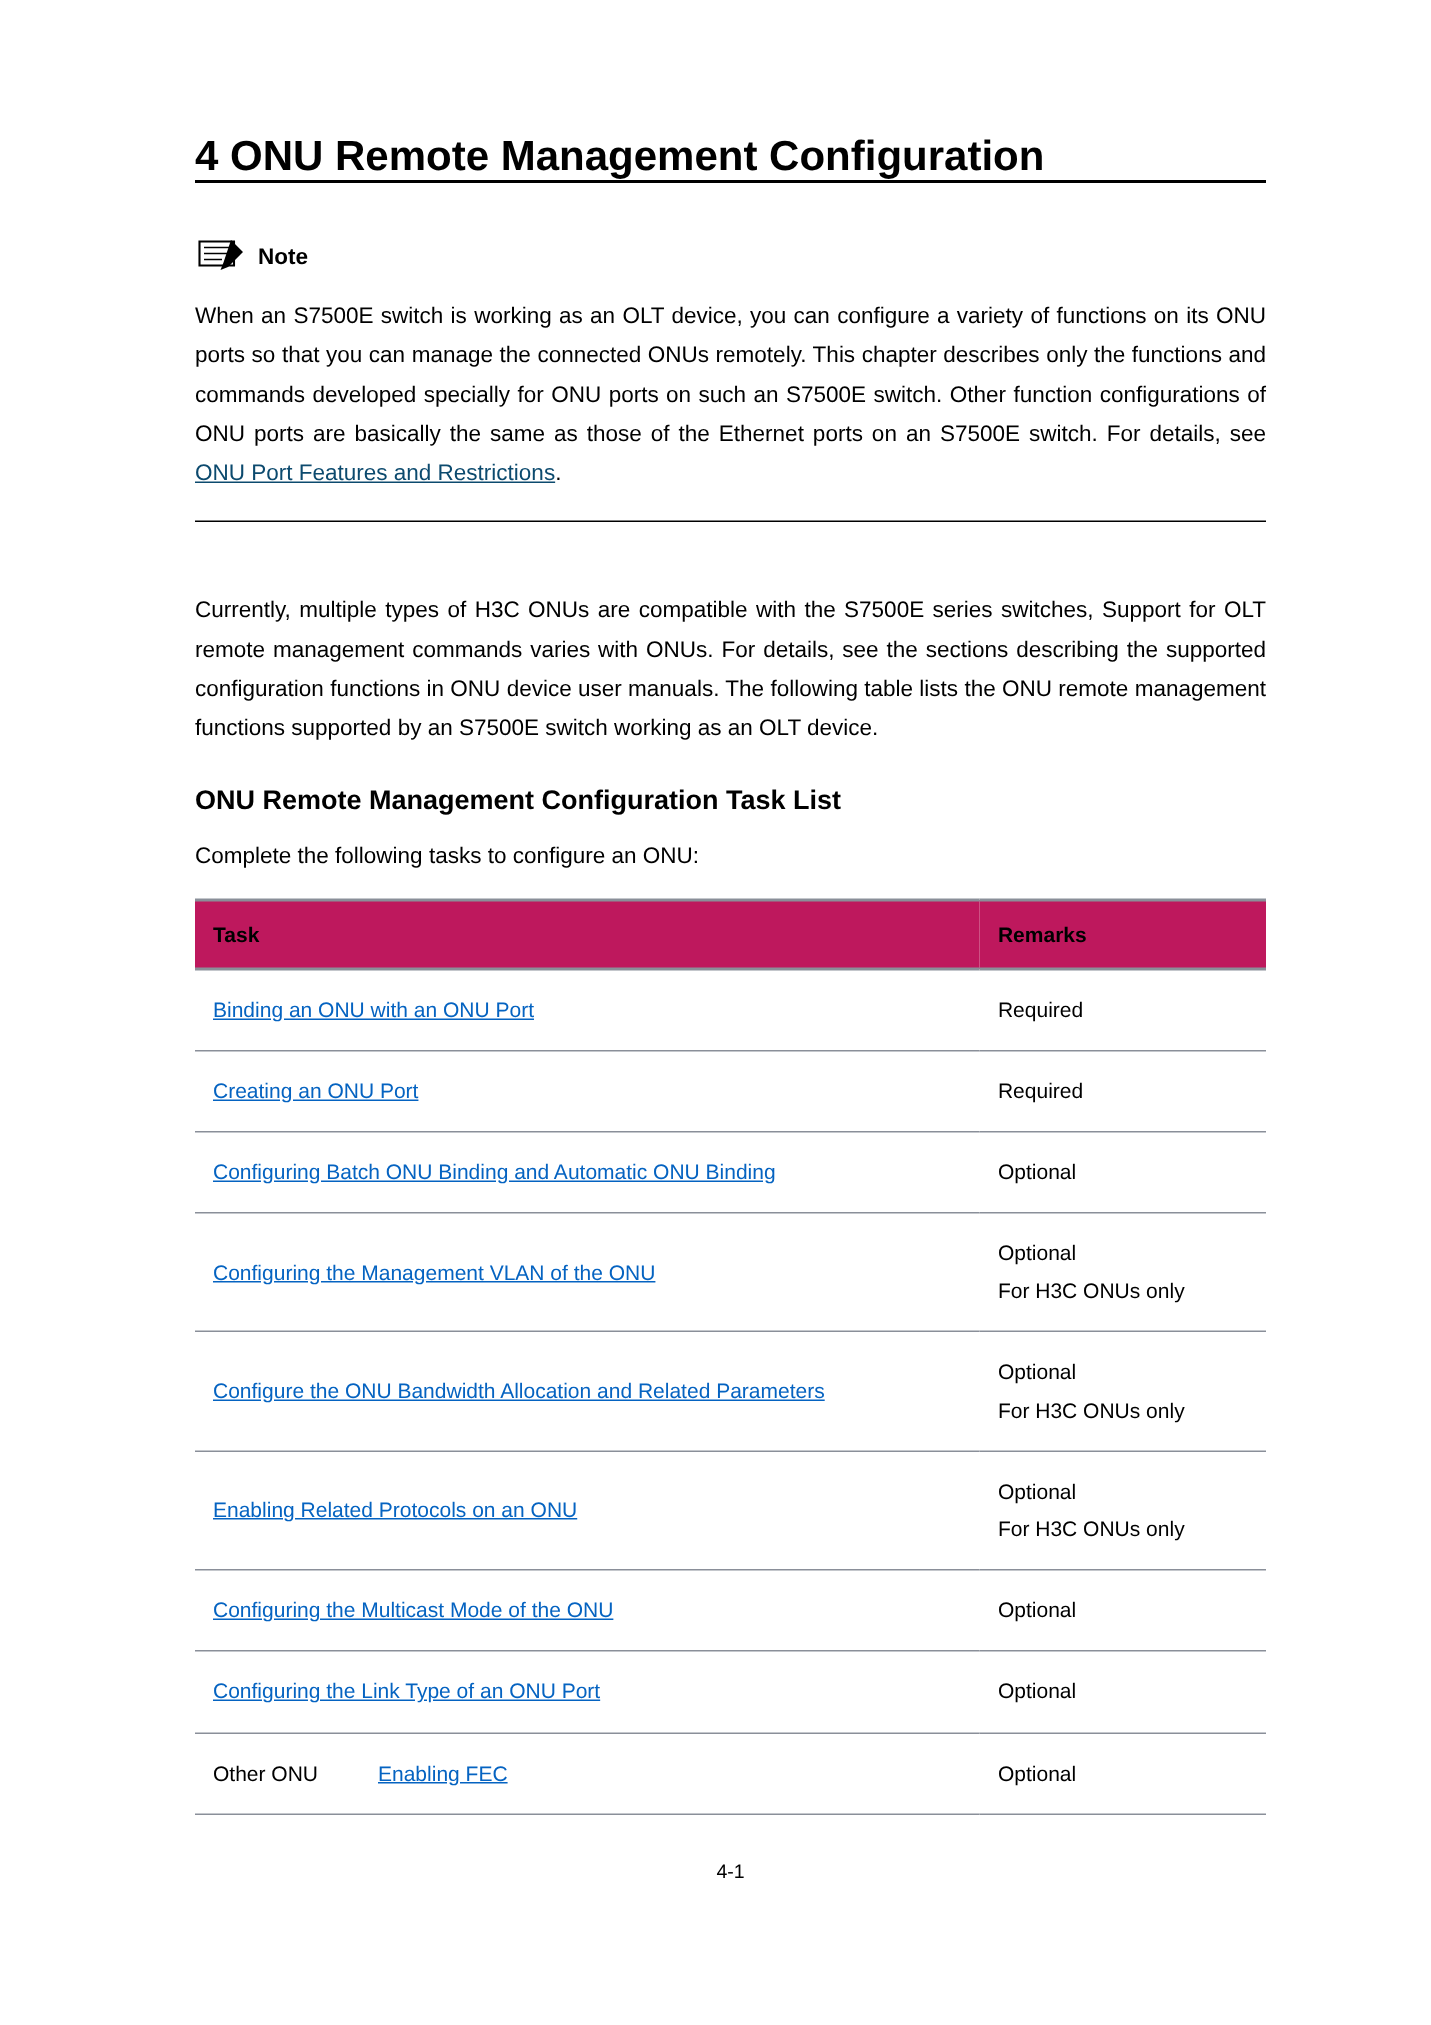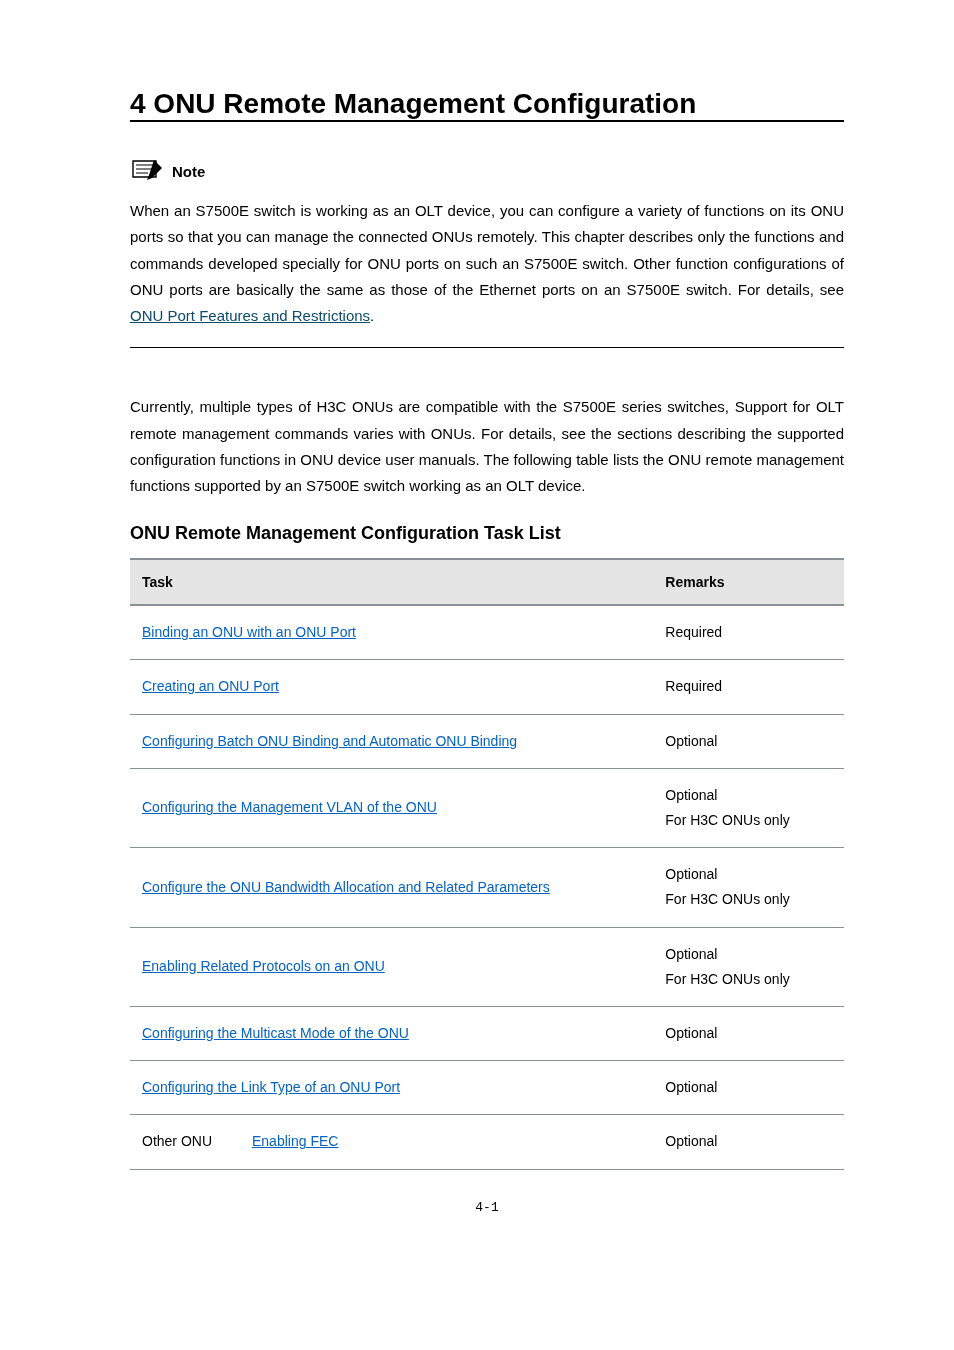--- a/index.html
+++ b/index.html
@@ -9,26 +9,26 @@
   .h1-rule { border: none; border-top: 2px solid #000; margin-bottom: 36px; }
   .note-row { display: flex; align-items: center; gap: 8px; margin-bottom: 14px; }
   .note-label { font-size: 15px; font-weight: bold; }
   .body-text { font-size: 15px; line-height: 1.75; text-align: justify; margin-bottom: 14px; }
   .body-text .link { color: #0c4a6e; text-decoration: underline; }
   .note-sep { border: none; border-top: 1px solid #000; margin: 18px 0 46px 0; }
   .h2 { font-size: 22px; font-weight: bold; margin-bottom: 18px; }
   .h3 { font-size: 18px; font-weight: bold; margin: 24px 0 14px 0; }
 
   table.tasks { width: 100%; border-collapse: collapse; font-size: 14px; }
-  table.tasks th { background: #e5e5e5; border-top: 2px solid #8a8f99; border-bottom: 2px solid #8a8f99; text-align: left; padding: 14px 12px; font-weight: bold; }
+  table.tasks th { background: #be185d; border-top: 2px solid #8a8f99; border-bottom: 2px solid #8a8f99; text-align: left; padding: 14px 12px; font-weight: bold; }
   table.tasks td { border-bottom: 1px solid #8a8f99; padding: 14px 12px; vertical-align: middle; line-height: 1.8; }
   table.tasks a { color: #0563c1; text-decoration: underline; }
   table.tasks td.remarks { white-space: pre-line; }
 
-  .footer { text-align: center; font-size: 13px; margin-top: 30px; font-family: Liberation Mono, monospace; }
+  .footer { text-align: center; font-size: 13px; margin-top: 30px; }
 
   svg.note-icon { display: block; }
 </style>
 </head>
 <body>
 <div class="page">
 
   <h1 class="h1">4 ONU Remote Management Configuration</h1>
   <hr class="h1-rule">
 
@@ -45,20 +45,21 @@
 
   <p class="body-text">
     <span>When an S7500E switch is working as an OLT device, you can configure a variety of functions on its ONU ports  so that you can manage the connected ONUs remotely. This chapter describes only the functions and commands developed specially for ONU ports on such an S7500E switch. Other function configurations of ONU ports are basically the same as those of the Ethernet ports on an S7500E switch. For details, see </span><a href="#" class="link">ONU Port Features and Restrictions</a><span>.</span>
   </p>
 
   <hr class="note-sep">
 
   <p class="body-text">Currently, multiple types of H3C ONUs are compatible with the S7500E series switches, Support for OLT remote management commands varies with ONUs. For details, see the sections describing the supported configuration functions in ONU device user manuals. The following table lists the ONU remote management functions supported by an S7500E switch working as an OLT device.</p>
 
   <h3 class="h3">ONU Remote Management Configuration Task List</h3>
+  <p class="body-text" style="text-align:left;">Complete the following tasks to configure an ONU:</p>
 
   <table class="tasks">
     <thead>
       <tr>
         <th colspan="2">Task</th>
         <th>Remarks</th>
       </tr>
     </thead>
     <tbody id="task-rows">
         <tr>

